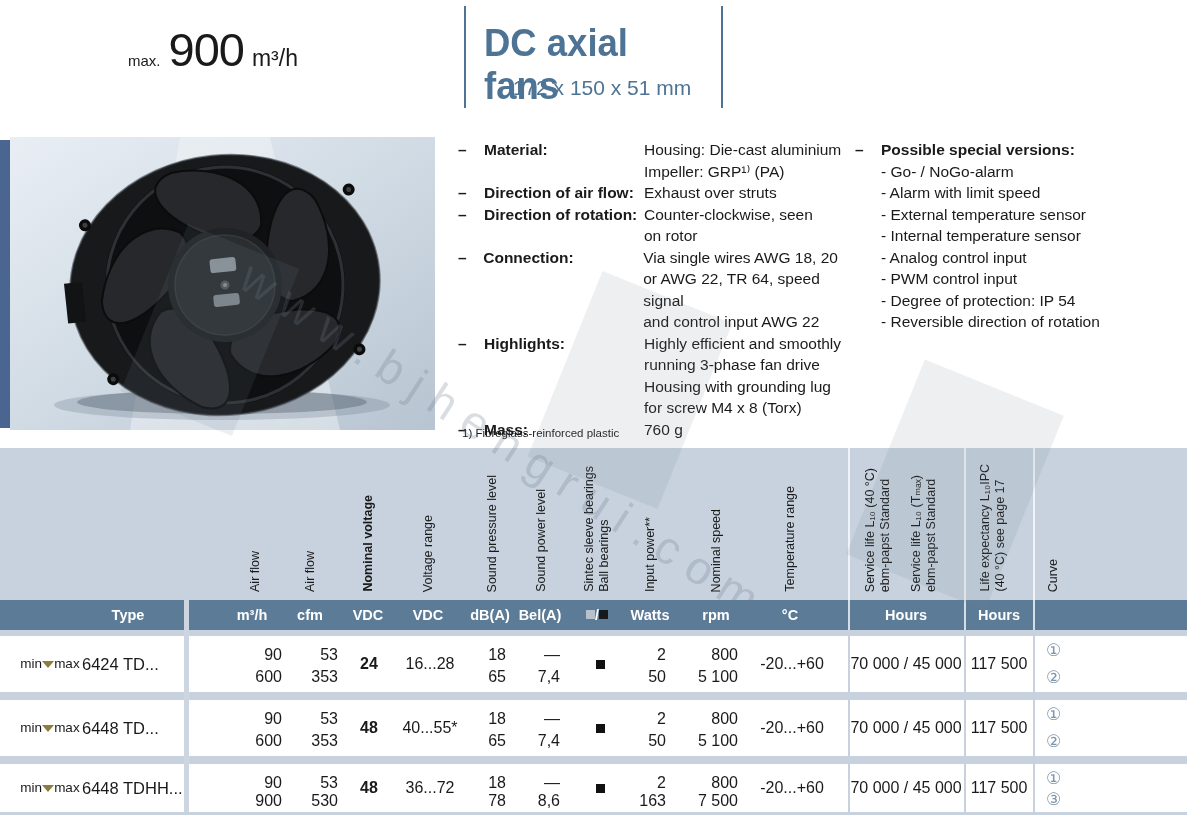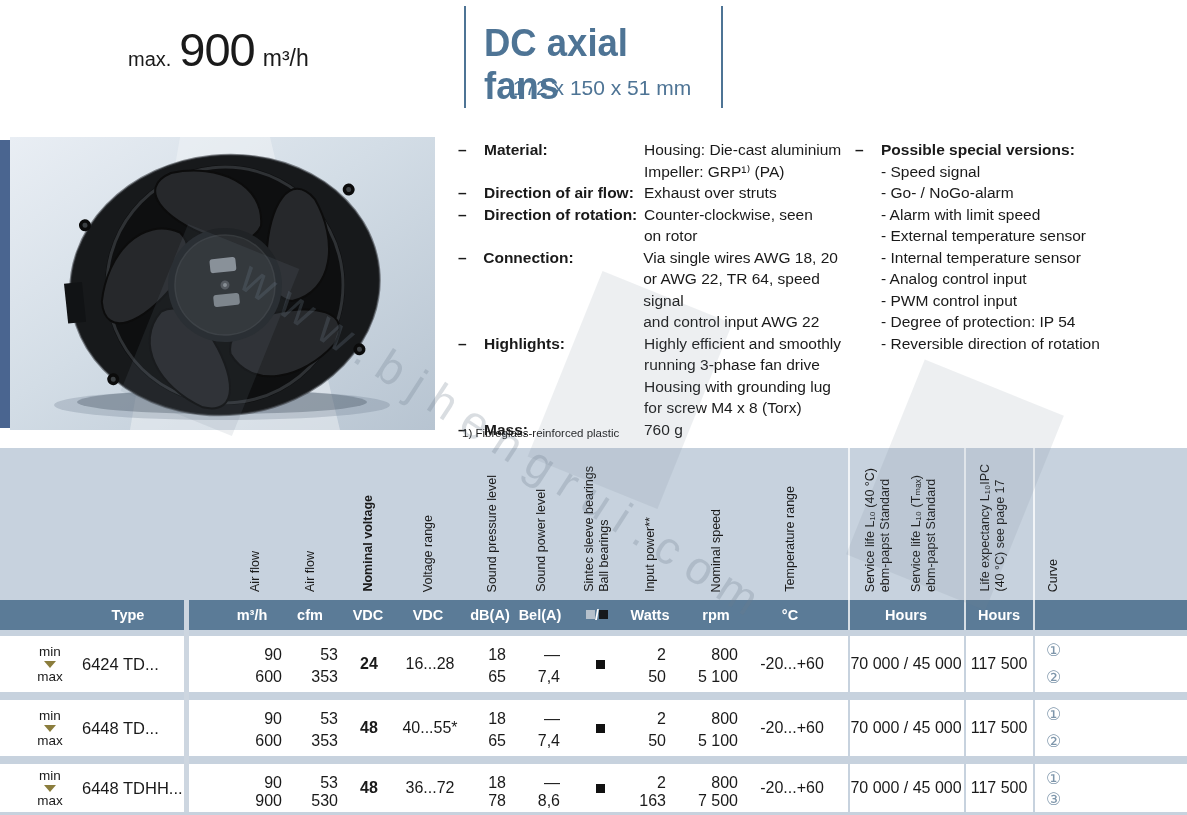--- a/index.html
+++ b/index.html
@@ -1,21 +1,21 @@
 <!DOCTYPE html>
 <html><head>
 <meta charset="utf-8">
 <style>
   html,body{margin:0;padding:0;}
   #page{position:relative;width:1187px;height:815px;background:#ffffff;overflow:hidden;
         font-family:"Liberation Sans","DejaVu Sans",sans-serif;color:#1a1a1a;}
 
   
   .hdr-flow{position:absolute;left:128px;top:22px;display:flex;align-items:baseline;}
-  .hdr-flow .pre{font-size:20px;}
+  .hdr-flow .pre{font-size:15px;}
   .hdr-flow .big{font-size:47px;letter-spacing:-1px;margin:0 8px;}
   .hdr-flow .unit{font-size:23px;}
   .vline{position:absolute;top:6px;width:2px;height:102px;background:#4e7495;}
   .prod-title{position:absolute;left:484px;top:22px;width:236px;text-align:left;
               font-size:38px;font-weight:bold;color:#4e7495;transform:scaleX(.96);transform-origin:left;}
   .prod-size{position:absolute;left:484px;top:76px;width:236px;text-align:center;
              font-size:21px;color:#4e7495;}
 
   
   .photo-bar{position:absolute;left:0;top:140px;width:10px;height:288px;background:#4a6590;}
@@ -40,21 +40,21 @@
         white-space:pre-line;font-size:12.5px;line-height:15px;color:#1a1a1a;}
   .vbold{font-weight:bold;}
 
   .urow{position:absolute;left:0;top:600px;width:1187px;height:30px;background:#5b7b97;}
   .u{position:absolute;top:50%;transform:translate(-50%,-50%);color:#fff;font-weight:bold;
      font-size:14.5px;white-space:nowrap;}
   .usq{display:inline-block;width:9px;height:9px;vertical-align:middle;margin-top:-3px;}
 
   .tbody{position:absolute;left:0;top:630px;width:1187px;height:185px;background:#c7d2de;}
   .trow{position:absolute;left:0;width:1187px;height:56px;background:#ffffff;}
-  .mm{position:absolute;left:33px;top:0;bottom:0;width:34px;display:flex;flex-direction:column;
+  .mm{position:absolute;left:33px;top:0;bottom:0;width:34px;display:flex;flex-direction:row;
       align-items:center;justify-content:center;font-size:13.5px;line-height:14px;}
   .tri{width:0;height:0;border-left:6px solid transparent;border-right:6px solid transparent;
        border-top:7px solid #8b7d3d;margin:2px 0;}
   .ttype{position:absolute;left:82px;top:0;bottom:0;display:flex;align-items:center;font-size:16.5px;}
   .c2{position:absolute;top:10px;bottom:6px;display:flex;flex-direction:column;
       justify-content:space-between;align-items:flex-end;font-size:16px;}
   .c1{position:absolute;top:0;bottom:0;display:flex;align-items:center;justify-content:center;
       font-size:16px;}
   .bold{font-weight:bold;}
   .sq{width:9px;height:9px;background:#111;}
@@ -171,21 +171,20 @@
       <span class="val">760 g</span>
     </div>
   </div>
   <div class="footnote">1) Fibreglass-reinforced plastic</div>
 
   <div class="specials">
     <div class="head">
       <span class="dash">–</span>
       <span class="lbl">Possible special versions:</span>
     </div>
-    <div class="item">- Speed signal</div>
     <div class="item">- Go- / NoGo-alarm</div>
     <div class="item">- Alarm with limit speed</div>
     <div class="item">- External temperature sensor</div>
     <div class="item">- Internal temperature sensor</div>
     <div class="item">- Analog control input</div>
     <div class="item">- PWM control input</div>
     <div class="item">- Degree of protection: IP 54</div>
     <div class="item">- Reversible direction of rotation</div>
   </div>
 

